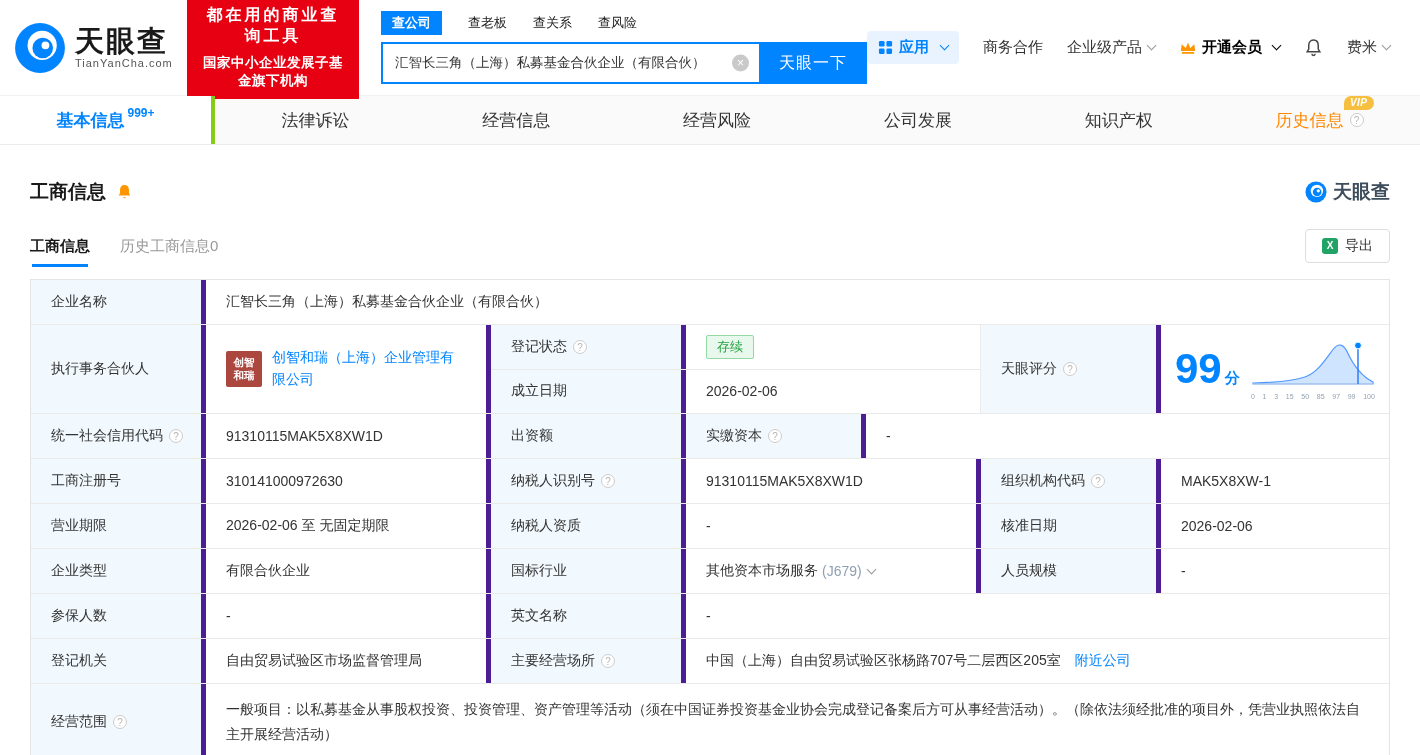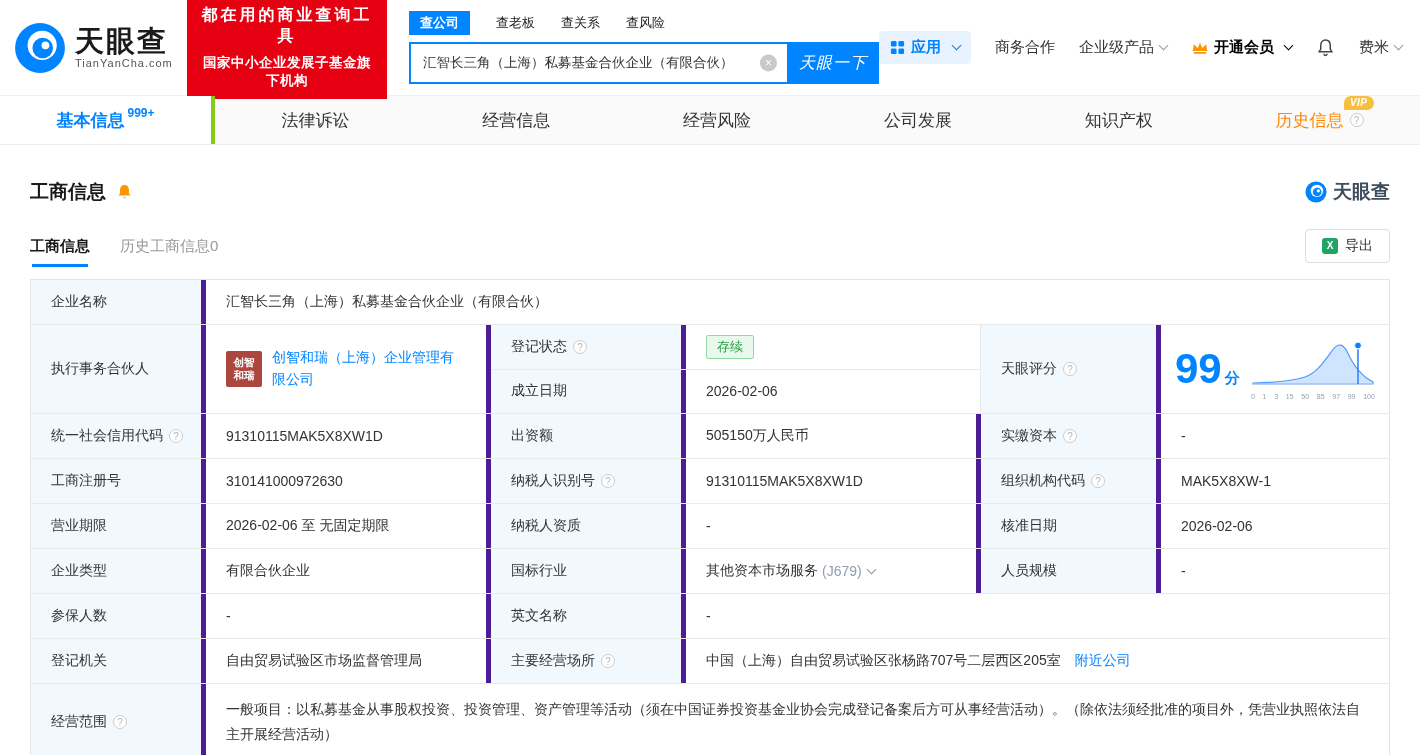--- a/index.html
+++ b/index.html
@@ -14,22 +14,22 @@
   .slogan .l1 { font-size:16px; font-weight:bold; letter-spacing:3px; }
   .slogan .l2 { font-size:13.5px; font-weight:bold; margin-top:7px; letter-spacing:.5px; }
   .search-wrap { margin-left:22px; }
   .search-tabs { display:flex; align-items:center; gap:26px; font-size:13px; color:#222; margin-bottom:7px; }
   .stab { cursor:pointer; }
   .stab.active { background:#0084ff; color:#fff; padding:3px 11px; font-weight:bold; }
   .search-row { display:flex; }
   .input-box { position:relative; }
   .search-input { width:378px; height:42px; border:2px solid #0084ff; border-right:none; padding:0 34px 0 12px; font-size:13.5px; color:#333; outline:none; font-family:inherit; }
   .clear-btn { position:absolute; right:10px; top:50%; transform:translateY(-50%); width:17px; height:17px; border-radius:50%; background:#c9c9c9; color:#fff; font-size:12px; line-height:16px; text-align:center; cursor:pointer; }
-  .search-btn { width:92px; height:42px; background:#0084ff; color:#fff; font-size:16px; border:none; cursor:pointer; letter-spacing:1px; font-family:inherit;font-style:italic; }
-  .top-menu { margin-left:auto; display:flex; align-items:center; gap:24px; padding-right:18px; font-size:15px; color:#333; white-space:nowrap; }
+  .search-btn { width:108px; height:42px; background:#0084ff; color:#fff; font-size:16px; border:none; cursor:pointer; letter-spacing:1px; font-family:inherit; }
+  .top-menu { margin-left:auto; display:flex; align-items:center; gap:24px; padding-right:30px; font-size:15px; color:#333; white-space:nowrap; }
   .app-pill { display:flex; align-items:center; gap:6px; background:#e8f3ff; color:#0084ff; padding:7px 11px; border-radius:4px; font-weight:bold; cursor:pointer; }
   .menu-item { display:flex; align-items:center; cursor:pointer; }
   .vip-link { color:#000000; font-weight:bold; display:flex; align-items:center; gap:5px; }
   .chev { width:7px; height:7px; border-right:1.6px solid currentColor; border-bottom:1.6px solid currentColor; transform:rotate(45deg); display:inline-block; margin-left:6px; position:relative; top:-2px; }
   .chev.gray { color:#999; }
 
   
   .nav-bar { height:50px; background:#fafafa; border-top:1px solid #f1f1f1; border-bottom:1px solid #ececec; display:flex; }
   .nav-tab { flex:1; display:flex; align-items:center; justify-content:center; font-size:17px; color:#333; cursor:pointer; position:relative; }
   .nav-tab.active { flex:0 0 215px; background:#fff; border-right:4px solid #84cc16; color:#0084ff; font-weight:bold;text-align:right; }
@@ -294,23 +294,20 @@
       <div class="cell lbl br c1">
         <span class="lblspan">统一社会信用代码</span>
         <span class="qmark">?</span>
       </div>
       <div class="cell br c2">
           <span>91310115MAK5X8XW1D</span>
         </div>
       <div class="cell lbl br c3">
           <span class="lblspan">出资额</span>
         </div>
-      <div class="cell br c4">
-          <span>505150万人民币</span>
-        </div>
       <div class="cell lbl br c5">
         <span class="lblspan">实缴资本</span>
         <span class="qmark">?</span>
       </div>
       <div class="cell grow">
           <span>-</span>
         </div>
     </div>
 
     <div class="trow">

